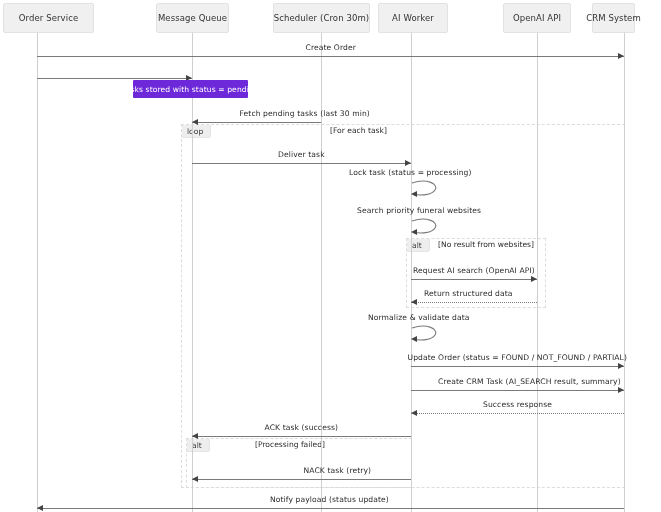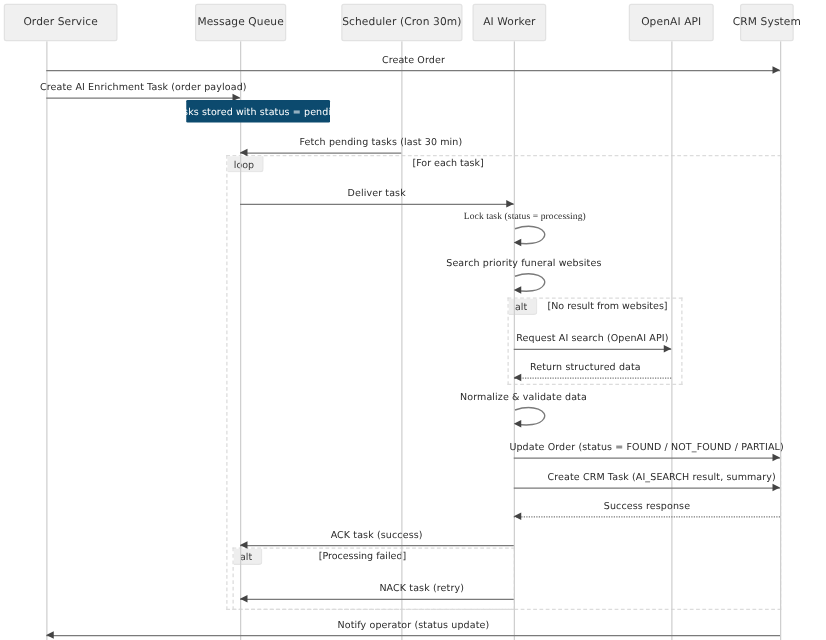--- a/index.html
+++ b/index.html
@@ -63,31 +63,30 @@
     text-align: center;
     letter-spacing: 0.1px;
   }
   
   .self-loop {
     position: absolute;
   }
   
   .note {
     position: absolute;
-    background: #0c4a6e;
+    background: #6d28d9;
     color: #ffffff;
     font-size: 7.6px;
     border-radius: 1px;
     display: flex;
     align-items: center;
     justify-content: center;
     padding: 0 8px;
     white-space: nowrap;
     letter-spacing: 0.1px;
-    margin-left: 16px;
   }
   
   .fragment {
     position: absolute;
     border: 1px dashed #dcdcdc;
     background: transparent;
     pointer-events: none;
   }
   .fragment-tab {
     position: absolute;
@@ -123,42 +122,41 @@
     <div class="fragment" style="left: 186px; top: 438px; width: 226px; height: 50px;"></div>
     <div class="fragment-tab" style="left: 187px; top: 439px;">alt</div>
     <div class="fragment-cond" style="left: 255px; top: 440px;">[Processing failed]</div>
     <div class="lifeline" style="left: 37px; height: 479px;"></div>
     <div class="participant" style="left: 3px; top: 3px; width: 91px;">Order Service</div>
     <div class="lifeline" style="left: 192px; height: 479px;"></div>
     <div class="participant" style="left: 156px; top: 3px; width: 73px;">Message Queue</div>
     <div class="lifeline" style="left: 321px; height: 479px;"></div>
     <div class="participant" style="left: 273px; top: 3px; width: 97px;">Scheduler (Cron 30m)</div>
     <div class="lifeline" style="left: 411px; height: 479px;"></div>
-    <div class="participant" style="left: 378px; top: 3px; width: 59px;">AI Worker</div>
+    <div class="participant" style="left: 378px; top: 3px; width: 70px;">AI Worker</div>
     <div class="lifeline" style="left: 537px; height: 479px;"></div>
     <div class="participant" style="left: 503px; top: 3px; width: 68px;">OpenAI API</div>
     <div class="lifeline" style="left: 624px; height: 479px;"></div>
     <div class="participant" style="left: 592px; top: 3px; width: 43px;">CRM System</div>
     <div class="msg-line" style="left: 37px; top: 56px; width: 587px;"></div>
     <div class="arrow-head right" style="left: 618px; top: 53px;"></div>
     <div class="msg-label" style="top: 43px; left: 305.5px;">Create Order</div>
     <div class="msg-line" style="left: 37px; top: 78px; width: 155px;"></div>
     <div class="arrow-head right" style="left: 186px; top: 75px;"></div>
-    <div class="msg-label" style="top: 65px; left: 32px;">Create AI Enrichment Task (order payload)</div>
     <div class="msg-line" style="left: 192px; top: 122px; width: 129px;"></div>
     <div class="arrow-head left" style="left: 192px; top: 119px;"></div>
     <div class="msg-label" style="top: 109px; left: 191.5px; margin-left: 48px;">Fetch pending tasks (last 30 min)</div>
     <div class="msg-line" style="left: 192px; top: 163px; width: 219px;"></div>
     <div class="arrow-head right" style="left: 405px; top: 160px;"></div>
     <div class="msg-label" style="top: 150px; left: 278px;">Deliver task</div>
     <div class="self-loop" style="left: 411px; top: 180px; width: 30px; height: 22px;"><svg width="30" height="22" viewBox="0 0 30 22">
         <path d="M1 3 C 16 -2, 28 4, 24 10 C 21 15, 10 16, 2 14" fill="none" stroke="#7a7a7a" stroke-width="1.1"></path>
         <polygon points="0,14 6,11 6,17" fill="#444444"></polygon>
       </svg></div>
-    <div class="msg-label" style="left: 371px; top: 168px; width: auto; text-align: right; white-space: nowrap; font-family: Liberation Serif, serif;">Lock task (status = processing)</div>
+    <div class="msg-label" style="left: 349px; top: 168px; width: auto; text-align: right; white-space: nowrap;">Lock task (status = processing)</div>
     <div class="self-loop" style="left: 411px; top: 218px; width: 30px; height: 22px;"><svg width="30" height="22" viewBox="0 0 30 22">
         <path d="M1 3 C 16 -2, 28 4, 24 10 C 21 15, 10 16, 2 14" fill="none" stroke="#7a7a7a" stroke-width="1.1"></path>
         <polygon points="0,14 6,11 6,17" fill="#444444"></polygon>
       </svg></div>
     <div class="msg-label" style="left: 357px; top: 206px; width: auto; text-align: left; white-space: nowrap;">Search priority funeral websites</div>
     <div class="msg-line" style="left: 411px; top: 279px; width: 126px;"></div>
     <div class="arrow-head right" style="left: 531px; top: 276px;"></div>
     <div class="msg-label" style="top: 266px; left: 413px;">Request AI search (OpenAI API)</div>
     <div class="msg-line dashed" style="left: 411px; top: 302px; width: 126px;"></div>
     <div class="arrow-head left" style="left: 411px; top: 299px;"></div>
@@ -178,15 +176,15 @@
     <div class="arrow-head left" style="left: 411px; top: 410px;"></div>
     <div class="msg-label" style="top: 400px; left: 483px;">Success response</div>
     <div class="msg-line" style="left: 192px; top: 436px; width: 219px;"></div>
     <div class="arrow-head left" style="left: 192px; top: 433px;"></div>
     <div class="msg-label" style="top: 423px; left: 264.5px;">ACK task (success)</div>
     <div class="msg-line" style="left: 192px; top: 479px; width: 219px;"></div>
     <div class="arrow-head left" style="left: 192px; top: 476px;"></div>
     <div class="msg-label" style="top: 466px; left: 267.5px; padding-left: 36px;">NACK task (retry)</div>
     <div class="msg-line" style="left: 37px; top: 508px; width: 587px;"></div>
     <div class="arrow-head left" style="left: 37px; top: 505px;"></div>
-    <div class="msg-label" style="top: 495px; left: 270px;">Notify operator (status update)</div>
+    <div class="msg-label" style="top: 495px; left: 270px;">Notify payload (status update)</div>
     <div class="note" style="left: 133px; top: 80px; width: 115px; height: 18px;">Tasks stored with status = pending</div>
   </div>
 
 </body></html>

